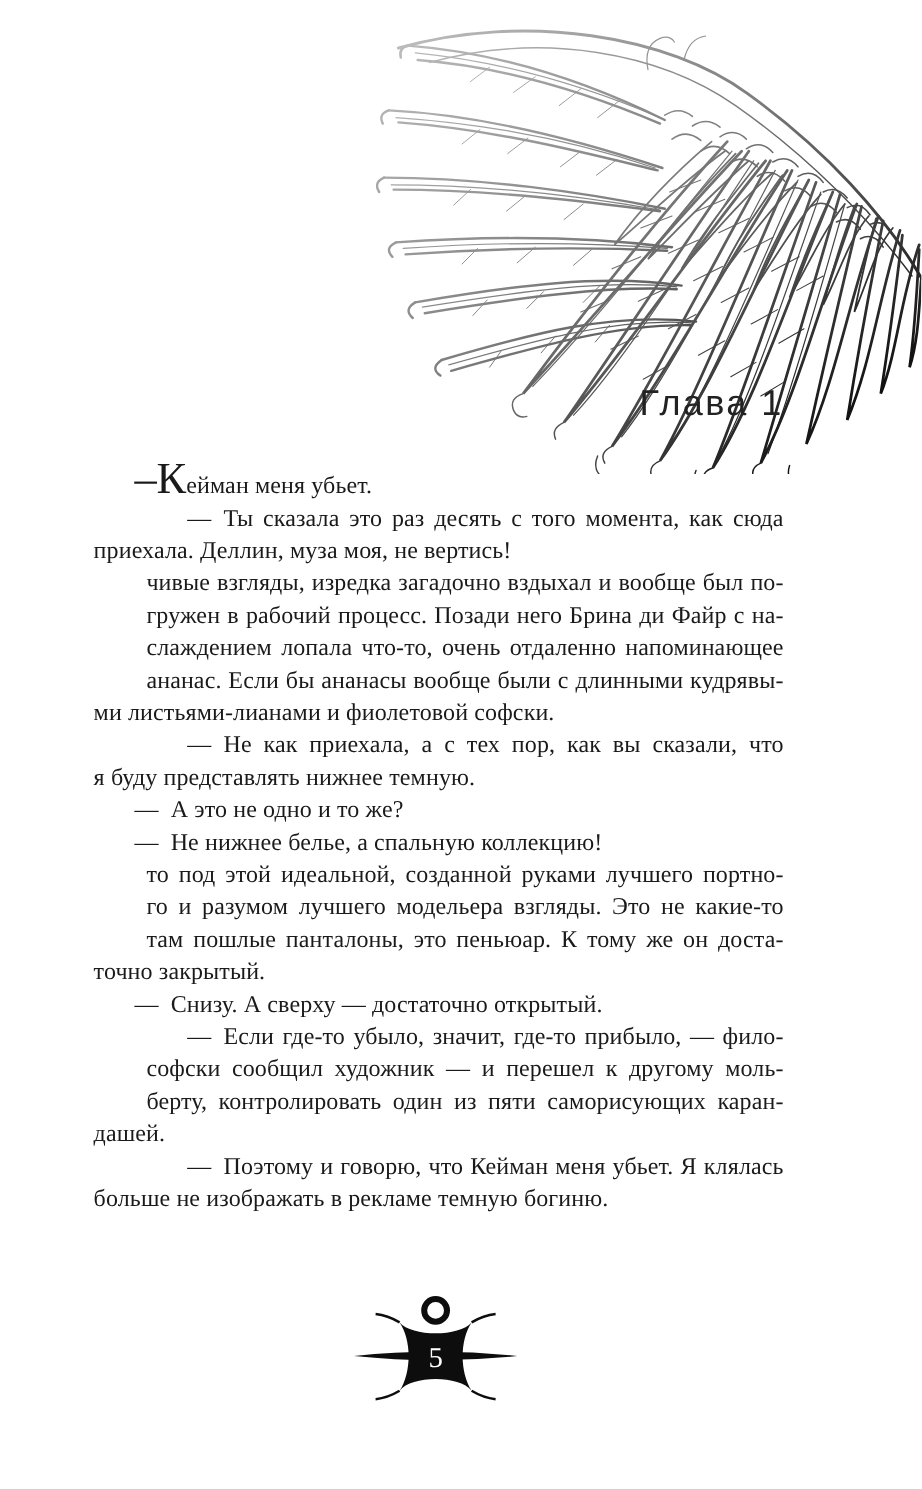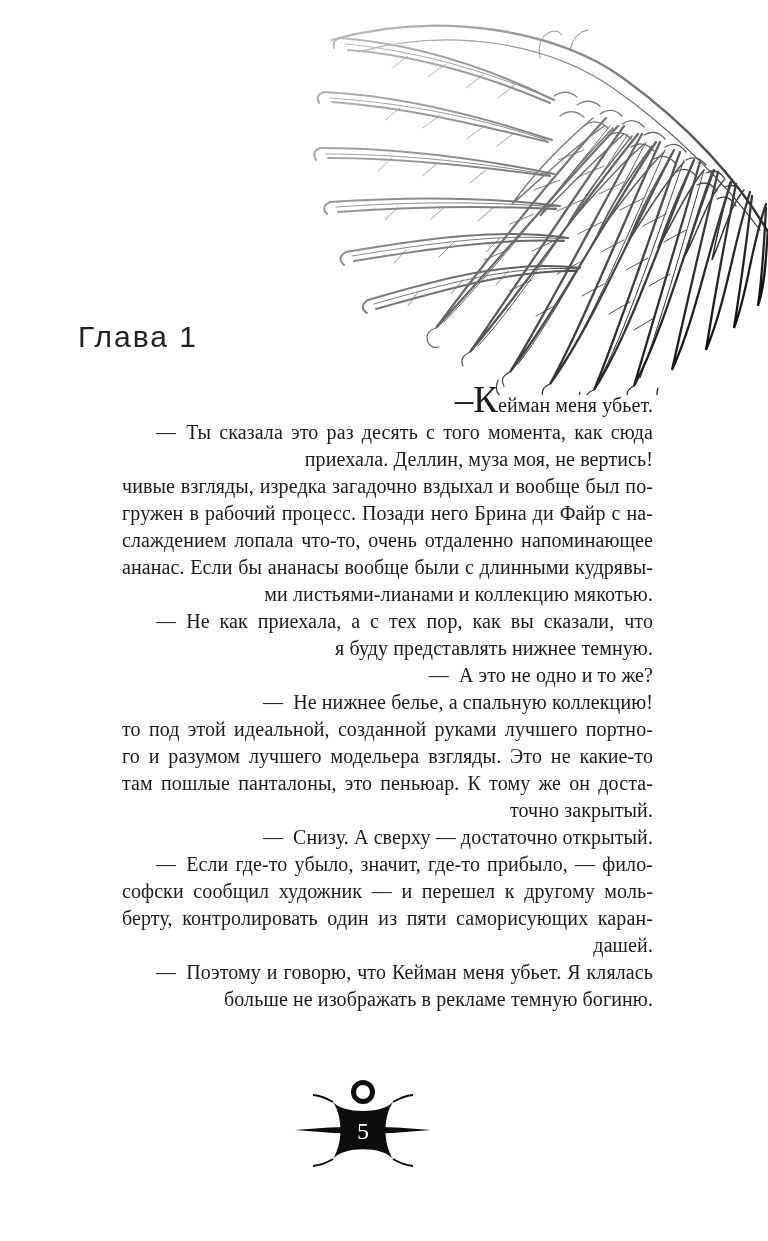--- a/index.html
+++ b/index.html
@@ -2,29 +2,29 @@
 <html><head>
 <meta charset="utf-8">
 <style>
   html,body{margin:0;padding:0;background:#ffffff;}
   .page{
     position:relative;width:768px;height:1241px;background:#ffffff;
     overflow:hidden;font-family:"Liberation Serif","DejaVu Serif",serif;color:#1a1a1a;
   }
   .wing{position:absolute;top:0;right:0;width:480px;height:395px;}
   .chapter{
-    position:absolute;top:320px;left:78px;width:575px;text-align:left;
+    position:absolute;top:320px;left:78px;width:575px;text-align:right;
     font-family:"Liberation Sans","DejaVu Sans",sans-serif;font-weight:300;
     font-size:30px;letter-spacing:2px;color:#222222;
   }
   .body-text{
     position:absolute;top:386px;left:78px;width:575px;
     font-size:20px;line-height:27px;letter-spacing:0.1px;
   }
-  .tline{white-space:nowrap;text-align:right;}
+  .tline{white-space:nowrap;text-align:left;}
   .tline.just{text-align:justify;text-align-last:justify;margin-left:44px;}
   .tline.first{padding-left:34px;}
   .bigcap{font-size:37px;line-height:27px;letter-spacing:0;}
   .ornament{position:absolute;left:293px;top:1078px;width:140px;height:110px;}
 </style>
 </head>
 <body>
 
 <div class="page">
 
@@ -195,21 +195,21 @@
       </div>
       <div>
         <div class="tline first just">— Ты сказала это раз десять с того момента, как сюда</div>
         <div class="tline">приехала. Деллин, муза моя, не вертись!</div>
       </div>
       <div>
         <div class="tline just">чивые взгляды, изредка загадочно вздыхал и вообще был по-</div>
         <div class="tline just">гружен в рабочий процесс. Позади него Брина ди Файр с на-</div>
         <div class="tline just">слаждением лопала что-то, очень отдаленно напоминающее</div>
         <div class="tline just">ананас. Если бы ананасы вообще были с длинными кудрявы-</div>
-        <div class="tline">ми листьями-лианами и коллекцию мякотью.</div>
+        <div class="tline">ми листьями-лианами и фиолетовой софски.</div>
       </div>
       <div>
         <div class="tline first just">— Не как приехала, а с тех пор, как вы сказали, что</div>
         <div class="tline">я буду представлять нижнее темную.</div>
       </div>
       <div>
         <div class="tline first">— А это не одно и то же?</div>
       </div>
       <div>
         <div class="tline first">— Не нижнее белье, а спальную коллекцию!</div>

